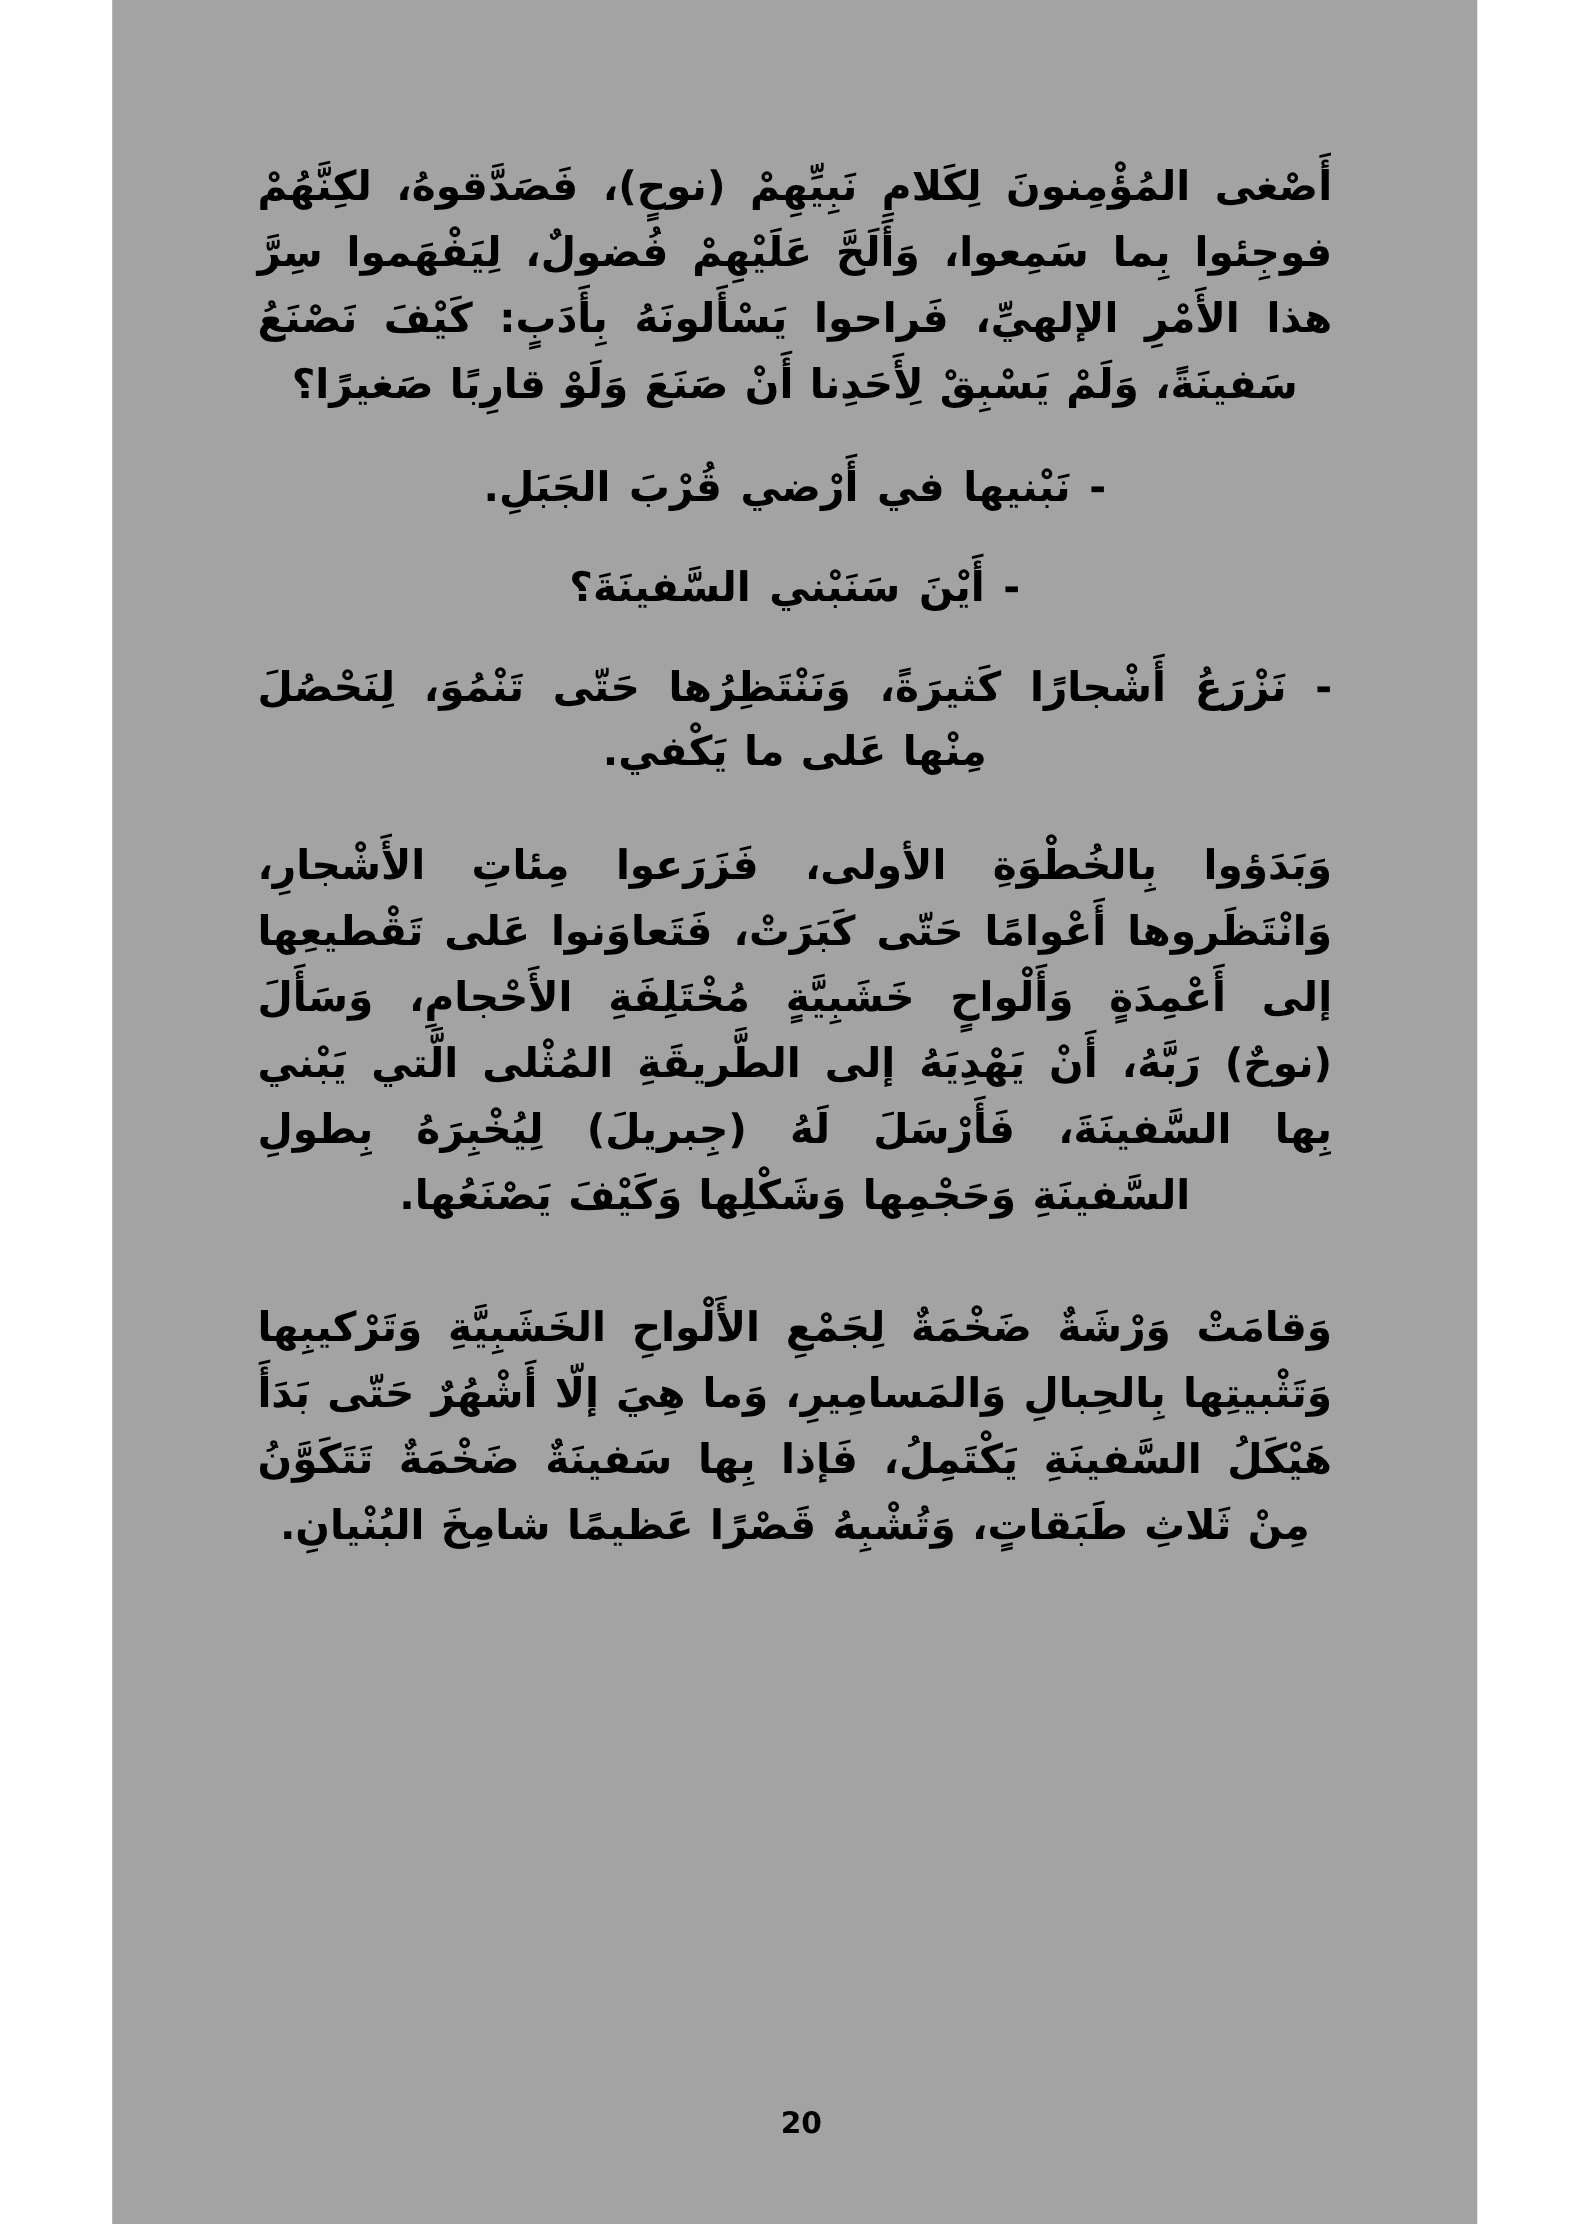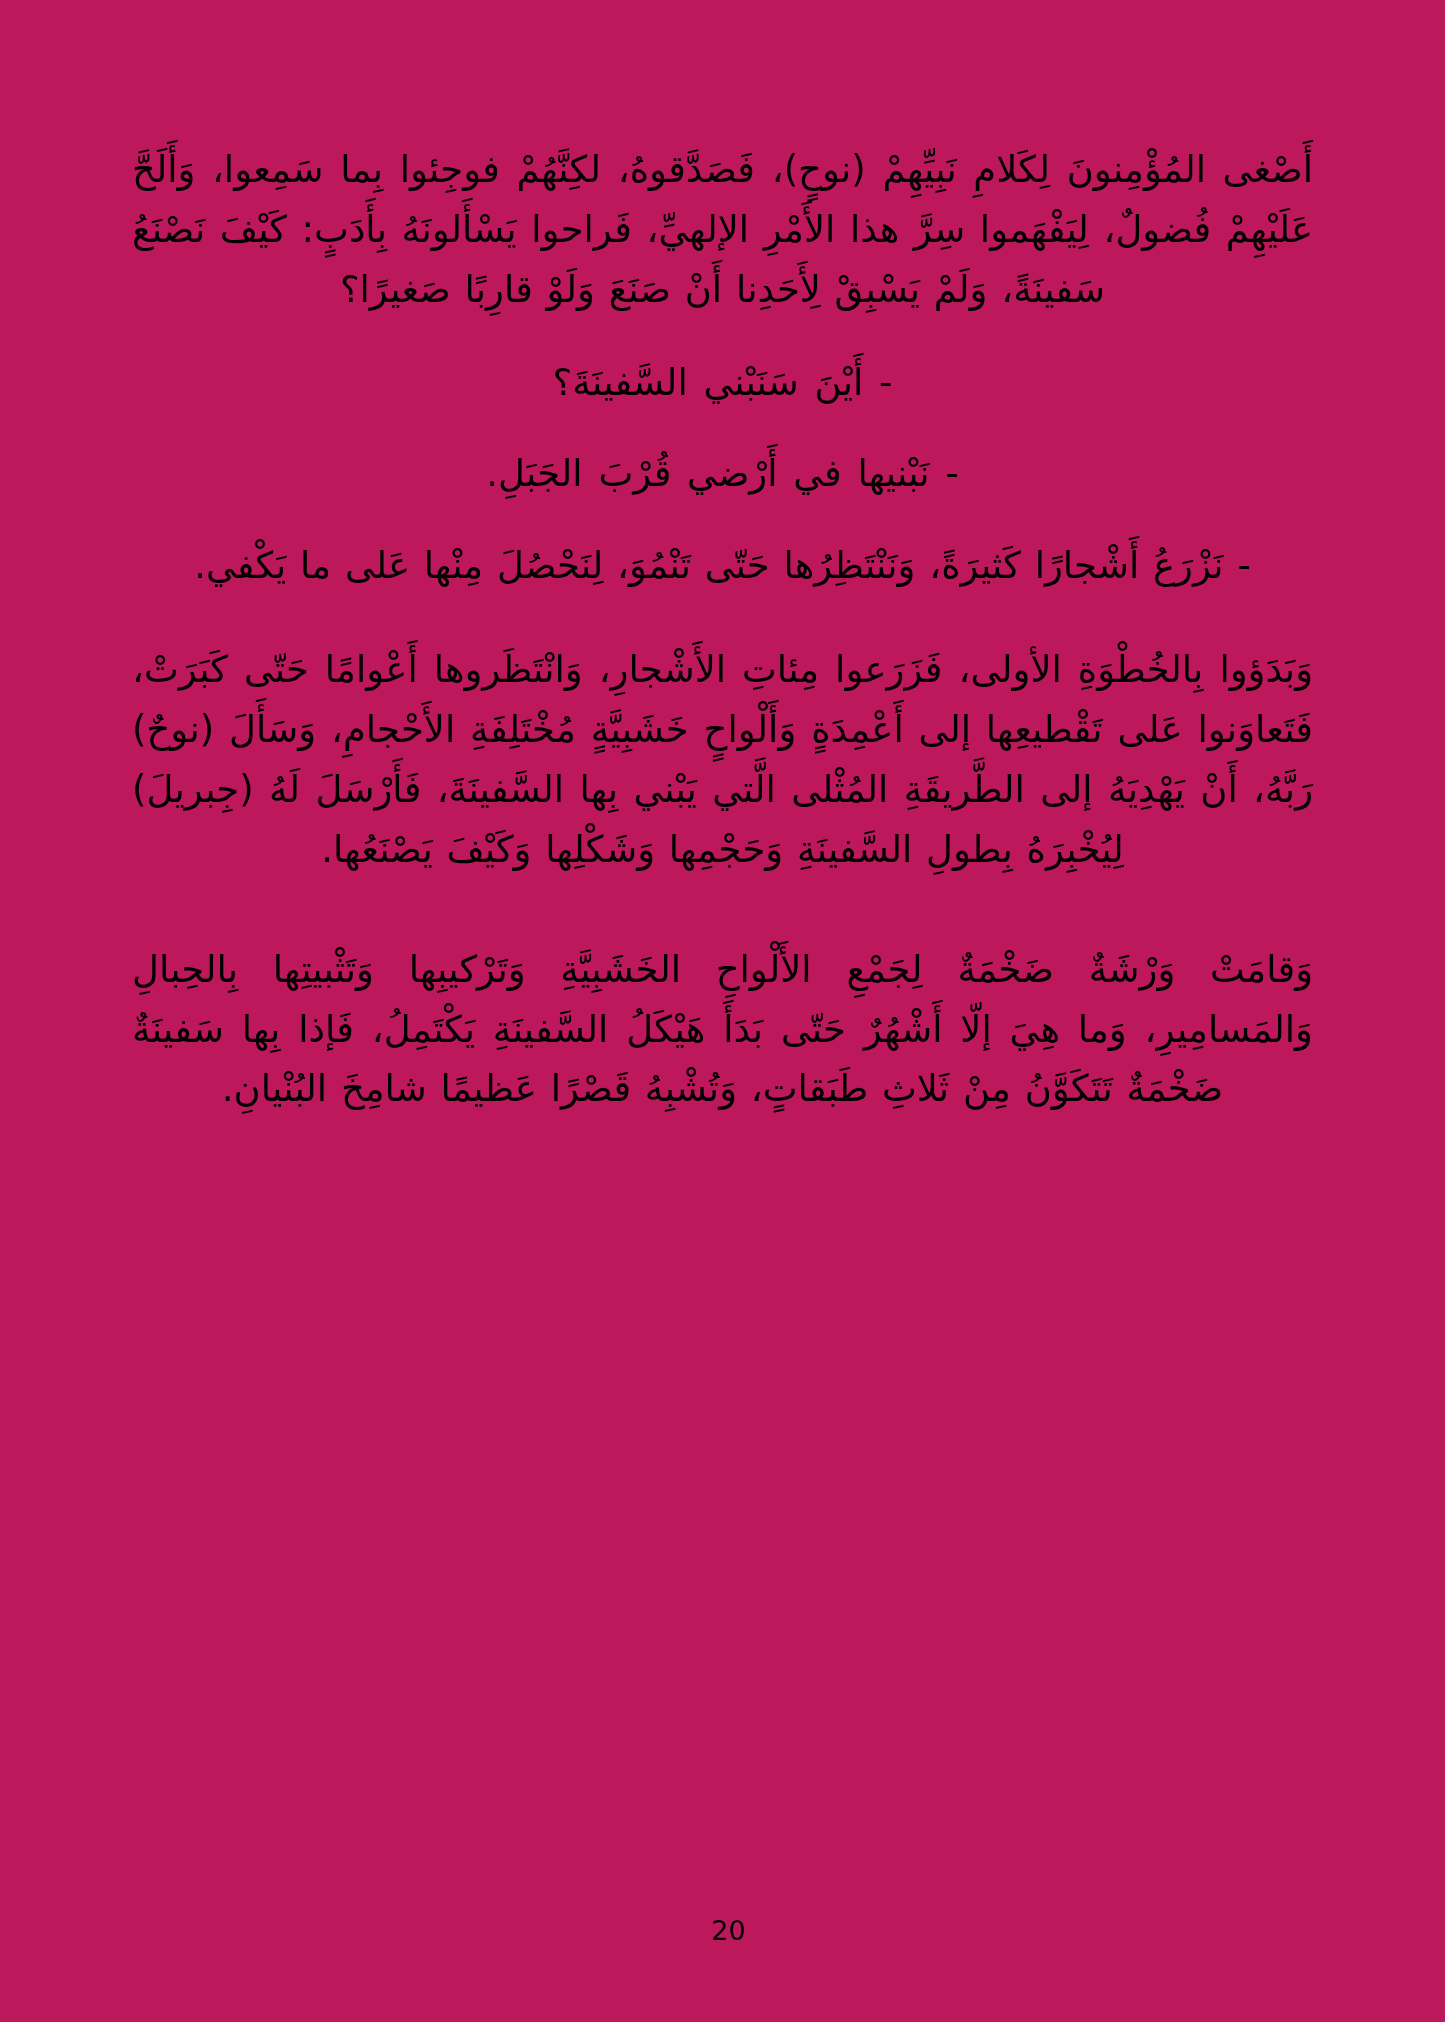--- a/index.html
+++ b/index.html
@@ -3,28 +3,29 @@
 <meta charset="utf-8">
 <style>
   html, body {
     margin: 0;
     padding: 0;
     background: #ffffff;
   }
 
   .page {
     position: relative;
-    width: 1445px;
+    width: 1241px;
     height: 2022px;
     margin: 0 auto;
-    background: #be185d;
+    background: #a3a3a3;
     box-sizing: border-box;
     overflow: hidden;
     font-family: "DejaVu Sans", "Liberation Sans", sans-serif;
     color: #000000;
+    font-weight: bold;
   }
 
   .content {
     position: absolute;
     top: 140px;
     right: 132px;
     left: 132px;
     direction: rtl;
     text-align: justify;
     text-align-last: center;
@@ -88,23 +89,23 @@
 
 <div class="page">
 
   <div class="content">
 
     <p class="para">أَصْغى المُؤْمِنونَ لِكَلامِ نَبِيِّهِمْ (نوحٍ)، فَصَدَّقوهُ، لكِنَّهُمْ فوجِئوا بِما سَمِعوا، وَأَلَحَّ عَلَيْهِمْ فُضولٌ، لِيَفْهَموا سِرَّ هذا الأَمْرِ الإلهيِّ، فَراحوا يَسْأَلونَهُ بِأَدَبٍ: كَيْفَ نَصْنَعُ سَفينَةً، وَلَمْ يَسْبِقْ لِأَحَدِنا أَنْ صَنَعَ وَلَوْ قارِبًا صَغيرًا؟</p>
 
     <div class="dialogue-block">
 
 
+      <p class="dialogue-line">- نَبْنيها في أَرْضي قُرْبَ الجَبَلِ.</p>
+
       <p class="dialogue-line">- أَيْنَ سَنَبْني السَّفينَةَ؟</p>
-
-      <p class="dialogue-line">- نَبْنيها في أَرْضي قُرْبَ الجَبَلِ.</p>
 
 
 
 
       <p class="dialogue-line wide">- نَزْرَعُ أَشْجارًا كَثيرَةً، وَنَنْتَظِرُها حَتّى تَنْمُوَ، لِنَحْصُلَ مِنْها عَلى ما يَكْفي.</p>
 
     </div>
 
     <div class="spacer-lg"></div>
 

